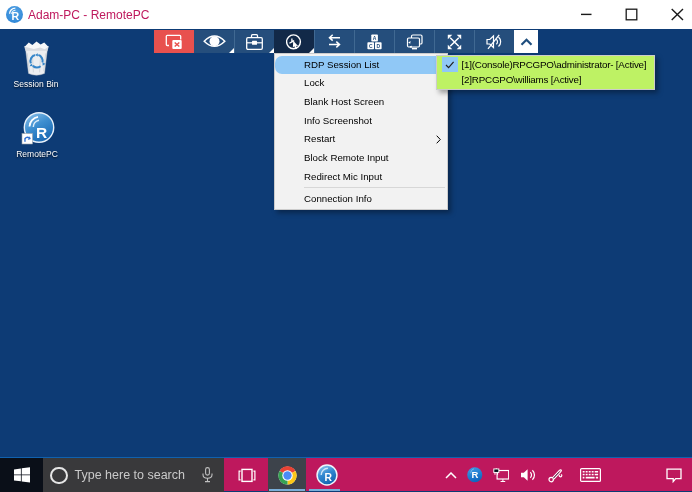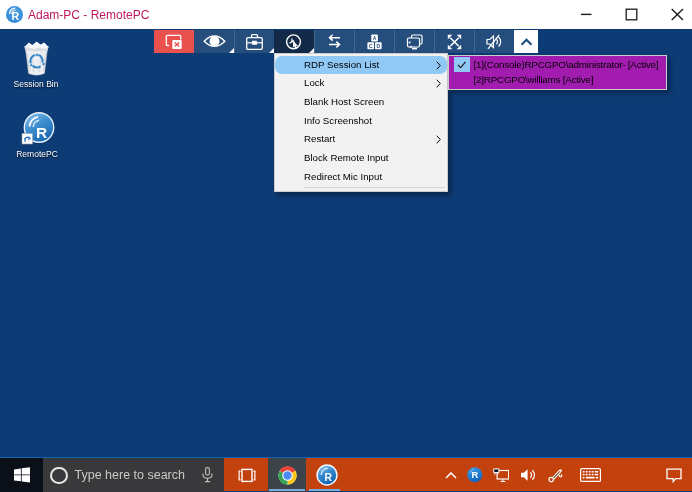--- a/index.html
+++ b/index.html
@@ -4,21 +4,21 @@
 <style>
 * { margin:0; padding:0; box-sizing:border-box; }
 html,body { width:692px; height:492px; overflow:hidden; }
 body { font-family:"Liberation Sans", sans-serif; position:relative; background:#0d3b75; }
 .titlebar { position:absolute; left:0; top:0; width:692px; height:29px; background:#ffffff; }
 .titlebar .appicon { position:absolute; left:6px; top:6px; width:17px; height:17px; }
 .titlebar .title { position:absolute; left:28px; top:8px; font-size:12px; color:#be185d; }
 .winbtn { position:absolute; top:0; width:45px; height:29px; }
 .desktop { position:absolute; left:0; top:29px; width:692px; height:428px; background:#0d3b75; }
 .bluetopline { position:absolute; left:0; top:456.5px; width:692px; height:1.5px; background:#1061ae; }
-.taskbar { position:absolute; left:0; top:458px; width:692px; height:33px; background:#c2410c; }
+.taskbar { position:absolute; left:0; top:458px; width:692px; height:33px; background:#be185d; }
 
 
 .dicon { position:absolute; text-align:center; color:#fff; font-size:8.5px; }
 .dicon .lbl { margin-top:1px; text-shadow:0 1px 2px rgba(0,0,0,0.85); }
 
 
 .toolbar { position:absolute; left:154px; top:30px; height:23px; display:flex; }
 .tbtn { width:40px; height:23px; background:#254e7c; position:relative; display:flex; align-items:center; justify-content:center; }
 .tbtn.sep { box-shadow:inset 1px 0 0 #406992; }
 .tbtn.red { background:#e8514e; }
@@ -28,21 +28,21 @@
 
 
 .menu { position:absolute; left:274px; top:53px; width:174px; background:#f2f2f2; border:1px solid #cccccc; padding:1.5px 0 1.5px 0; font-size:9.7px; color:#000; box-shadow:3px 3px 5px rgba(0,0,0,0.35); white-space:nowrap; }
 .mi { position:relative; height:18.7px; line-height:18.7px; padding-left:29px;border-radius:7px; }
 .mi.hl { background:#90c8f6; }
 .mi .chk { position:absolute; left:3.5px; top:0.3px; width:18px; height:18px; background:#9bccf5; }
 .msep { height:1px; background:#d7d7d7; margin:0.5px 2px 2px 29px; }
 .mi.last { height:17.5px; line-height:17.5px; }
 .marr { position:absolute; right:6px; top:5px; }
 
-.submenu { position:absolute; left:448px; top:54.5px; width:219px; background:#a21caf; border:1px solid #cccccc; padding:1px 0; font-size:9.8px; letter-spacing:-0.2px; color:#000; box-shadow:3px 3px 5px rgba(0,0,0,0.35); white-space:nowrap; }
+.submenu { position:absolute; left:436px; top:54.5px; width:219px; background:#bef264; border:1px solid #cccccc; padding:1px 0; font-size:9.8px; letter-spacing:-0.2px; color:#000; box-shadow:3px 3px 5px rgba(0,0,0,0.35); white-space:nowrap; }
 .smi { position:relative; height:15.5px; line-height:15.5px; padding-left:24.5px; }
 .smi .chk { position:absolute; left:5px; top:0px; width:15.5px; height:15.5px; background:#90c8f6; }
 
 
 .tstart { position:absolute; left:0; top:0; width:43px; height:34px; background:#0a0f18; display:flex; align-items:center; justify-content:center; }
 .tsearch { position:absolute; left:43px; top:0; width:181px; height:34px; background:#39393b; }
 .tsearch .ring { position:absolute; left:7px; top:8.5px; width:17.5px; height:17.5px; border:2.4px solid #e6e6e6; border-radius:50%; }
 .tsearch .stext { position:absolute; left:31.5px; top:10px; color:#c9c9c9; font-size:12.5px; white-space:nowrap; }
 .cell { position:absolute; top:0; height:34px; display:flex; align-items:center; justify-content:center; }
 .underline { position:absolute; bottom:1px; height:2px; background:#79aeda; }
@@ -198,20 +198,21 @@
         <path d="M0.7 0.7 L4.3 4.5 L0.7 8.3" stroke="#000" stroke-width="1" fill="none"></path>
       </svg></div>
   <div class="mi">Blank Host Screen</div>
   <div class="mi">Info Screenshot</div>
   <div class="mi">Restart<svg class="marr" width="5" height="9" viewBox="0 0 5 9">
         <path d="M0.7 0.7 L4.3 4.5 L0.7 8.3" stroke="#000" stroke-width="1" fill="none"></path>
       </svg></div>
   <div class="mi">Block Remote Input</div>
   <div class="mi">Redirect Mic Input</div>
   <div class="msep"></div>
+  <div class="mi last">Connection Info</div>
 </div>
 
 <div class="submenu">
   <div class="smi"><span class="chk"><svg width="15.5" height="15.5" viewBox="0 0 15.5 15.5">
           <path d="M4 8 L6.6 10.7 L11.6 4.8" stroke="#222" stroke-width="1.2" fill="none"></path>
         </svg></span>[1](Console)RPCGPO\administrator- [Active]</div>
   <div class="smi">[2]RPCGPO\williams [Active]</div>
 </div>
 
 <div class="bluetopline"></div>

